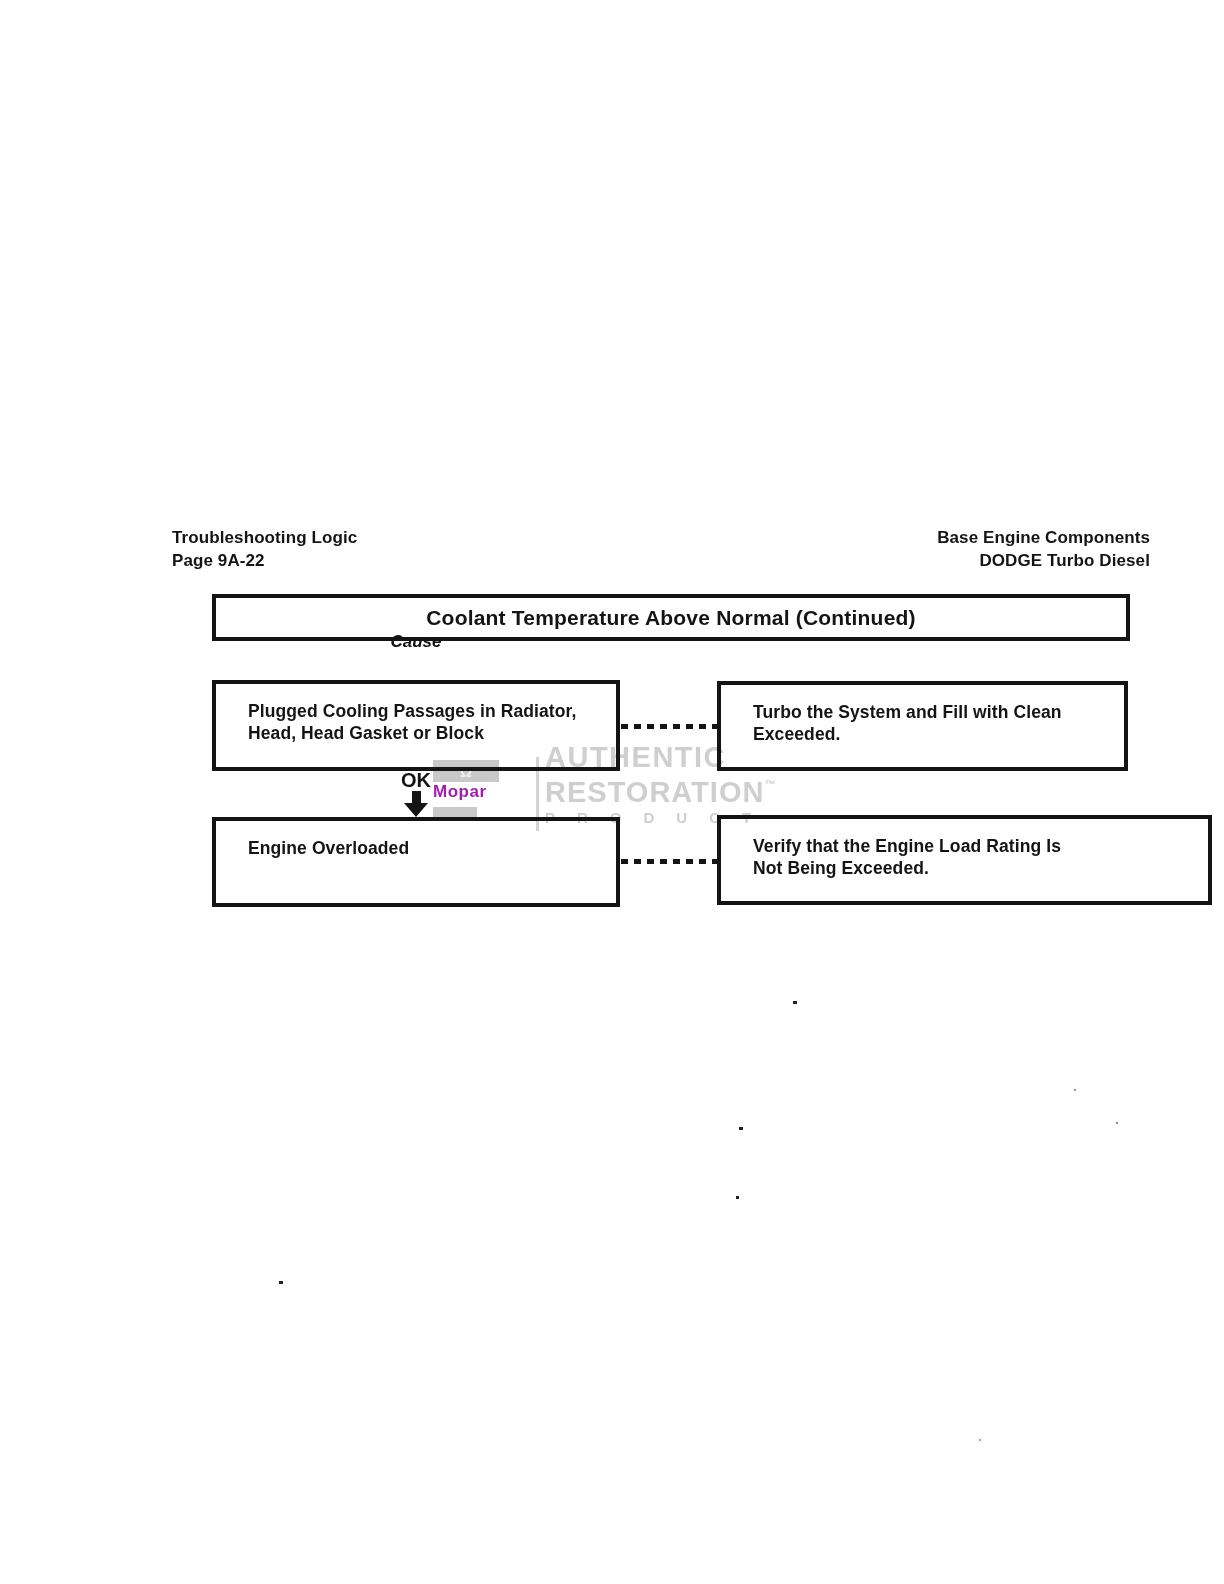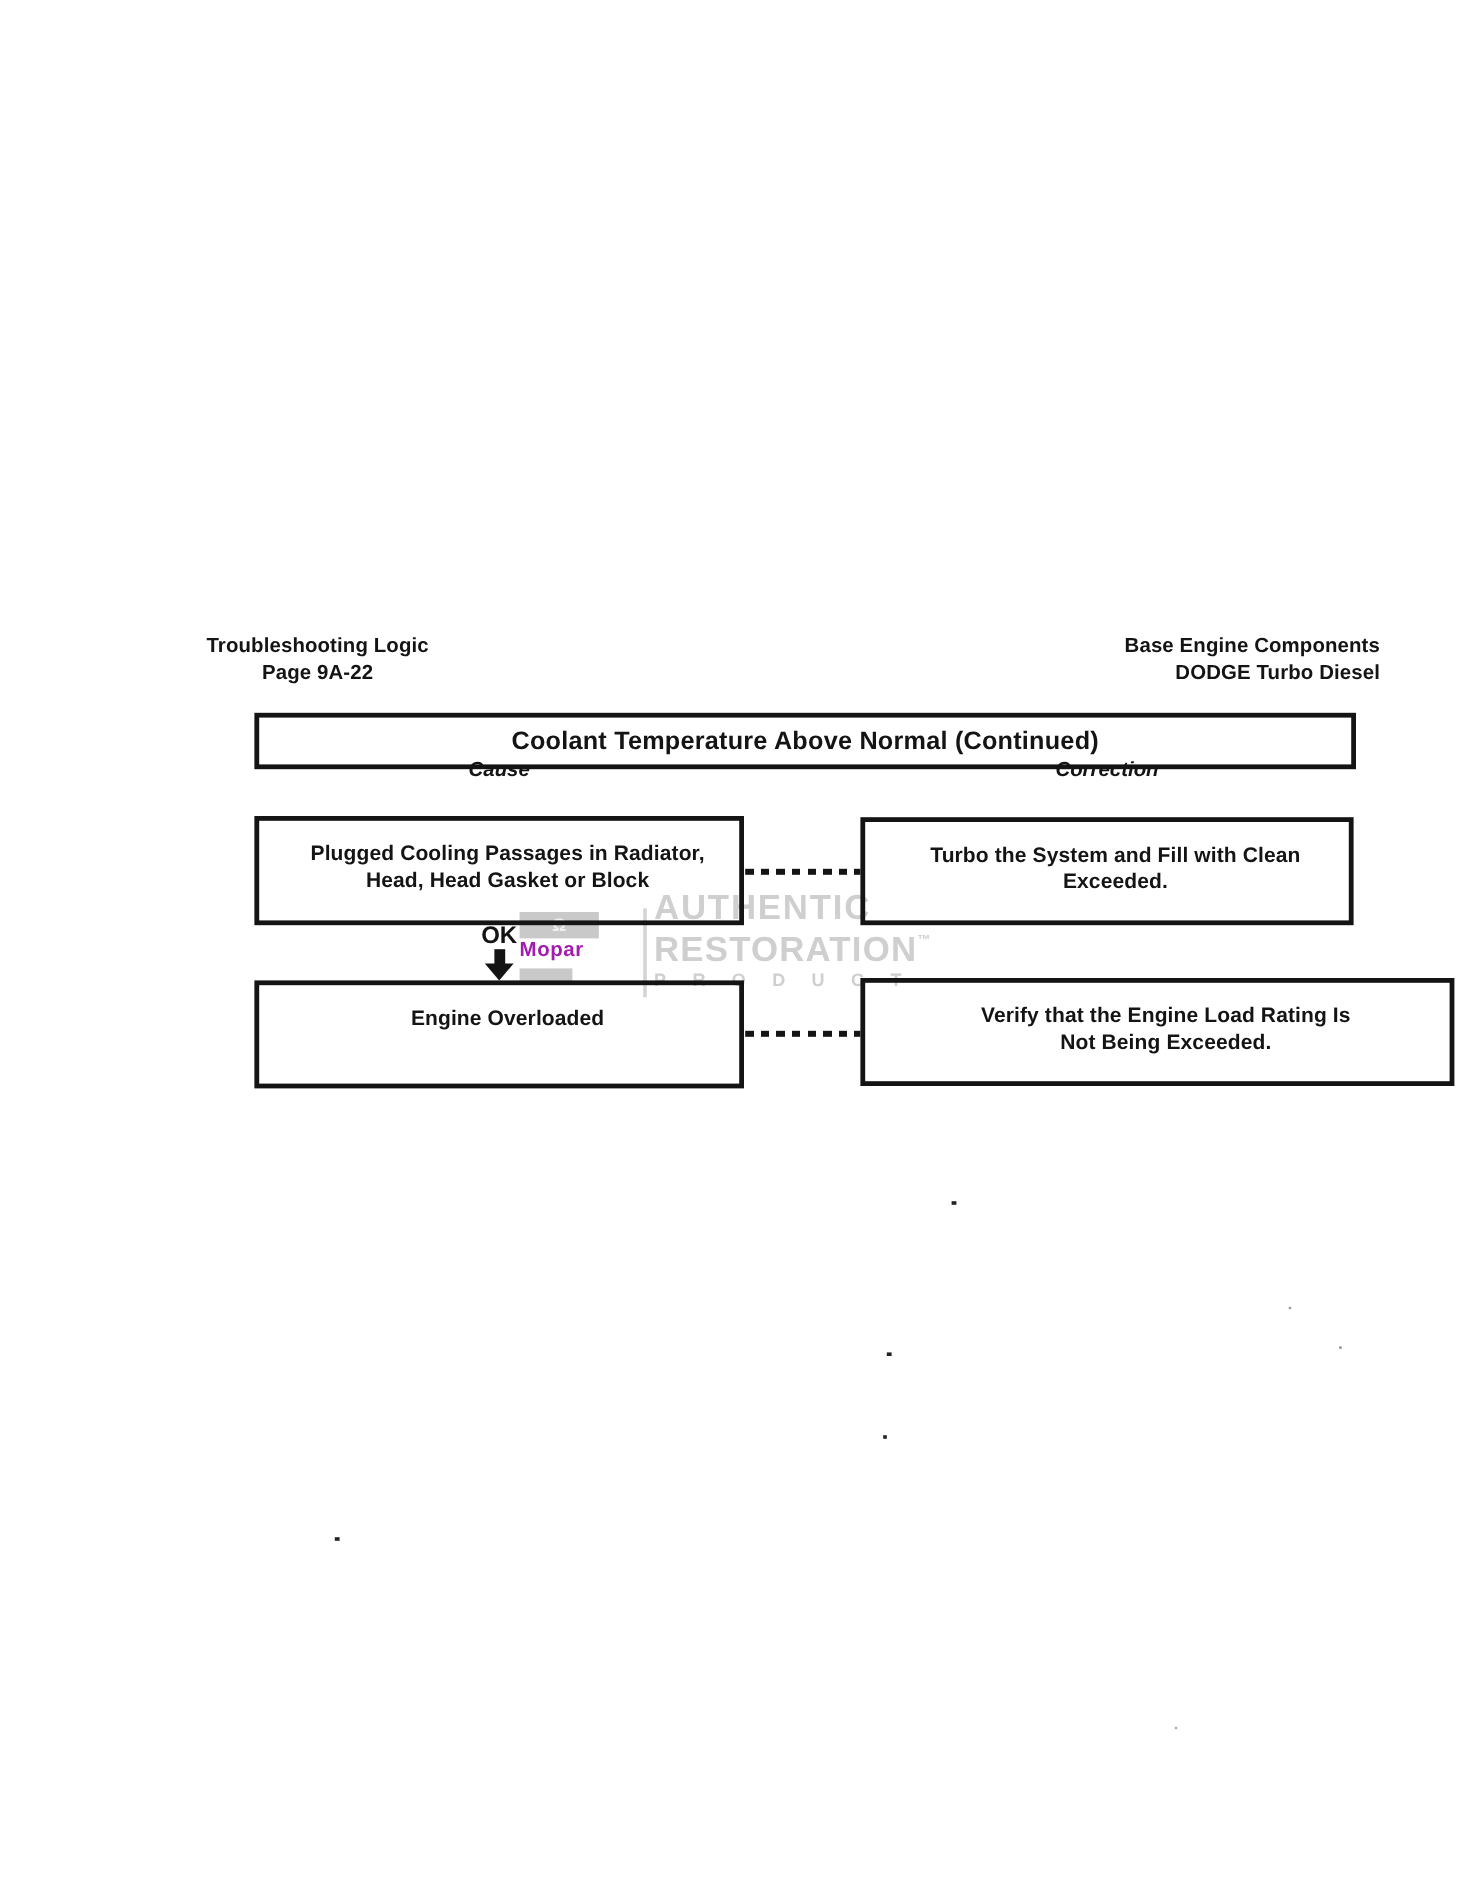--- a/index.html
+++ b/index.html
@@ -6,40 +6,40 @@
   .page{
     position:relative;
     width:1224px;height:1584px;
     background:#ffffff;
     font-family:"Liberation Sans", sans-serif;
     color:#141414;
     overflow:hidden;
   }
   
   .hdr{position:absolute;font-size:17px;font-weight:700;line-height:23px;letter-spacing:.1px;}
-  .hdr-left{left:172px;top:526px;text-align:center;}
+  .hdr-left{left:172px;top:526px;text-align:left;}
   .hdr-right{right:74px;top:526px;text-align:right;}
   
   .title-box{
     position:absolute;left:212px;top:594px;width:918px;height:47px;
     border:4px solid #141414;box-sizing:border-box;
     display:flex;align-items:center;justify-content:center;
     background:transparent;z-index:3;
   }
   .title-box span{font-size:21px;font-weight:700;letter-spacing:.2px;}
   
   .col-label{position:absolute;top:632px;font-size:17px;font-weight:700;text-align:center;z-index:3;font-style:italic;}
   .col-label.cause{left:212px;width:408px;}
   .col-label.corr{left:717px;width:411px;}
   
   .fbox{
     position:absolute;border:4px solid #141414;box-sizing:border-box;
     background:transparent;z-index:3;
     padding:16px 18px 0 32px;
-    font-size:17.5px;font-weight:700;line-height:22px;letter-spacing:.1px;text-align:center;
+    font-size:17.5px;font-weight:700;line-height:22px;letter-spacing:.1px;
   }
   .cause1{left:212px;top:680px;width:408px;height:91px;}
   .corr1 {left:717px;top:681px;width:411px;height:90px;}
   .cause2{left:212px;top:817px;width:408px;height:90px;}
   .corr2 {left:717px;top:815px;width:495px;height:90px;}
   
   .dash{
     position:absolute;height:5px;z-index:3;
     background:repeating-linear-gradient(90deg,#141414 0 7px,transparent 7px 13px);
   }
@@ -97,21 +97,20 @@
       <div class="wm-l2"><span>RESTORATION</span><sup>™</sup></div>
       <div class="wm-l3">PRODUCT</div>
     </div>
   </div>
 
   <div class="title-box">
     <span>Coolant Temperature Above Normal (Continued)</span>
   </div>
 
   <div class="col-label cause">Cause</div>
-  <div class="col-label corr">Correction</div>
 
   <div class="fbox cause1">
     <div>Plugged Cooling Passages in Radiator,</div>
     <div>Head, Head Gasket or Block</div>
   </div>
   <div class="dash dash1"></div>
   <div class="fbox corr1">
     <div>Turbo the System and Fill with Clean</div>
     <div>Exceeded.</div>
   </div>

